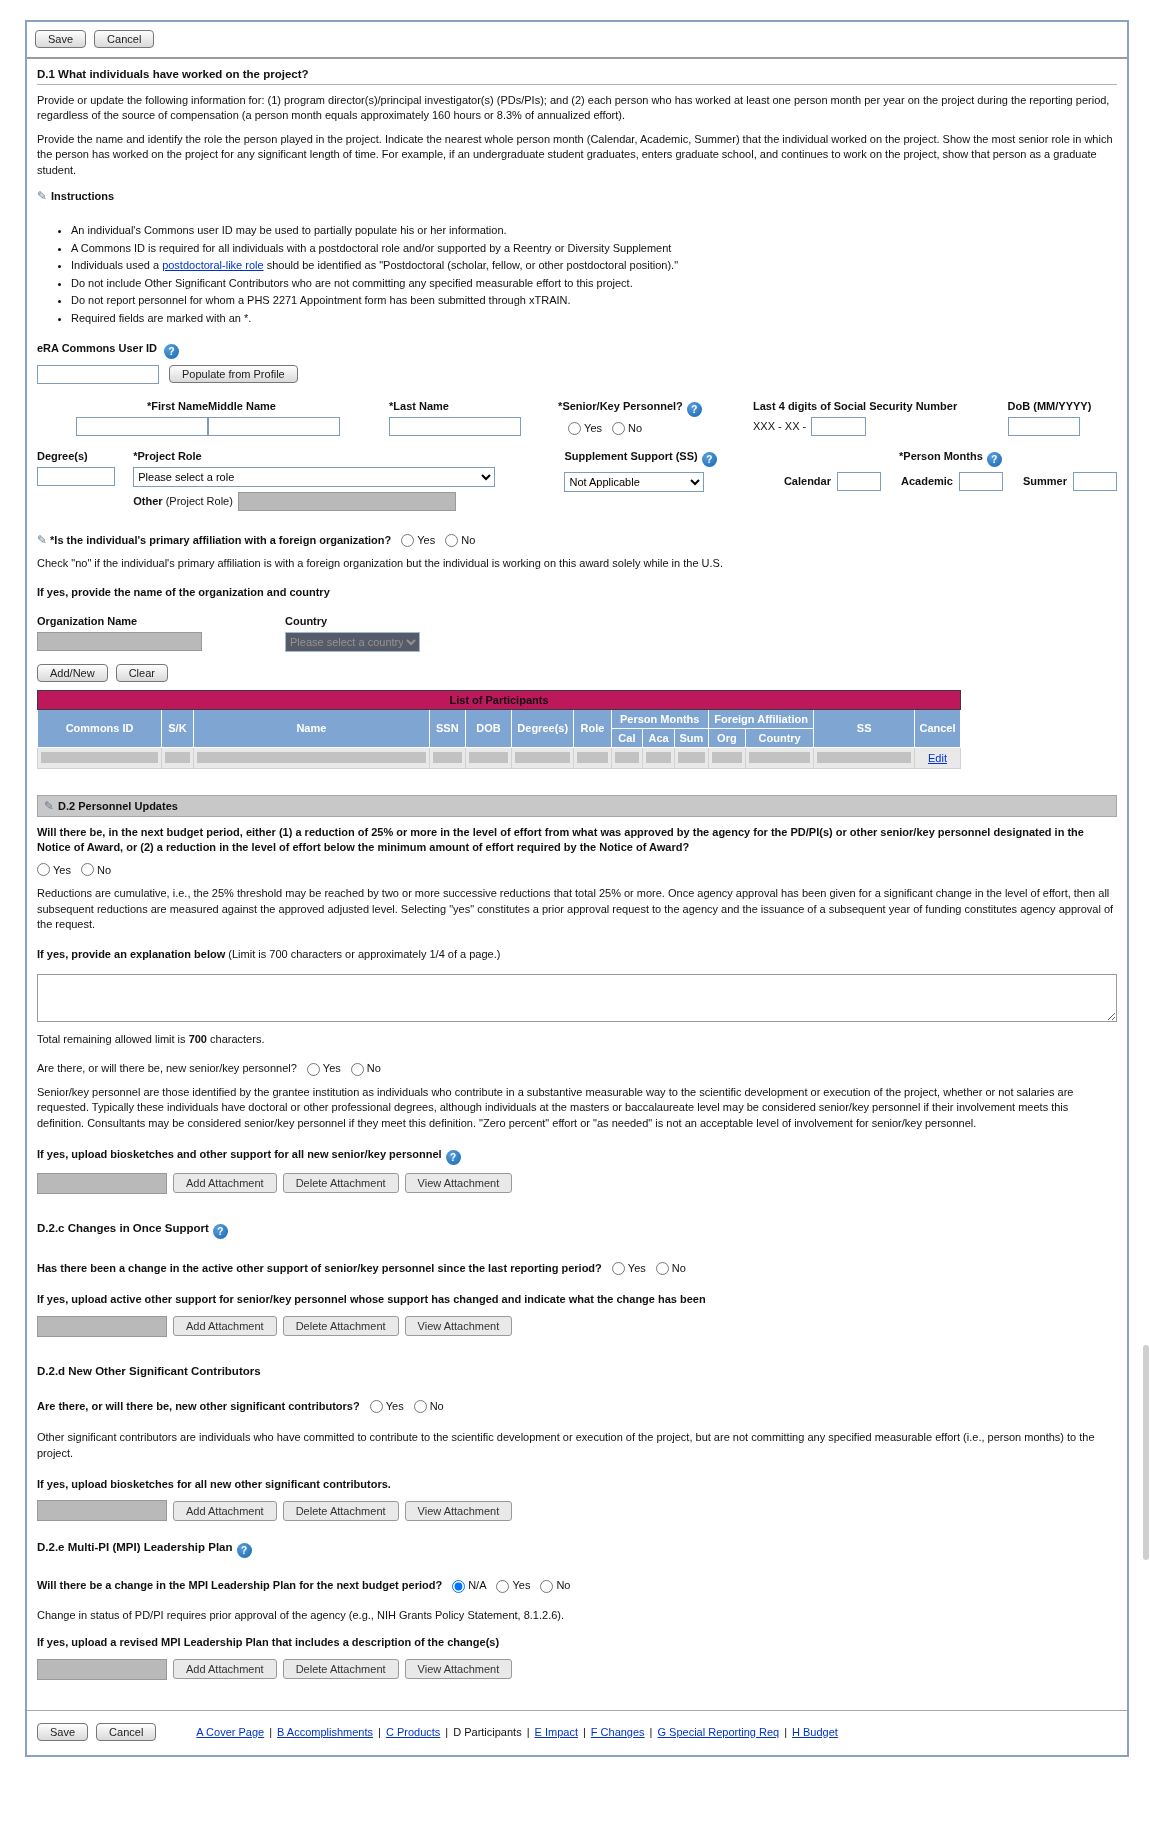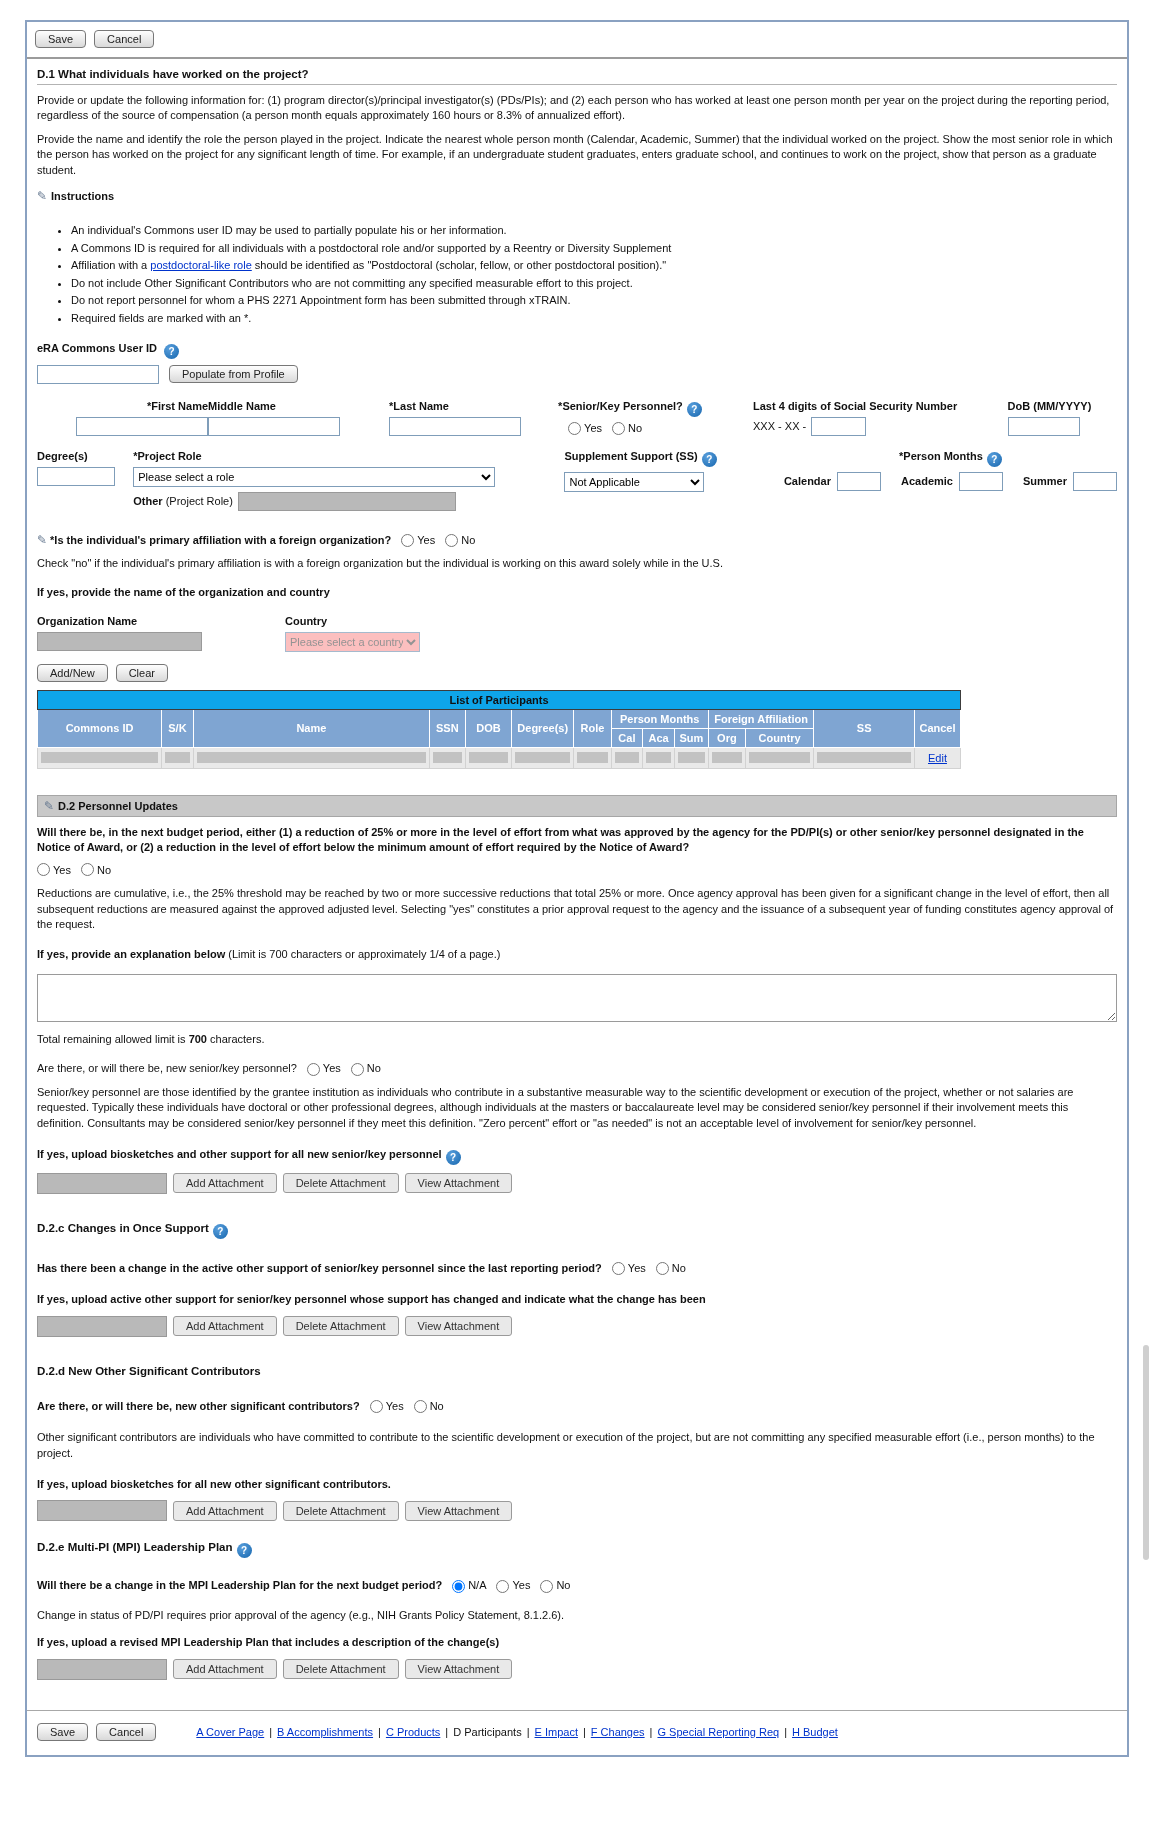--- a/index.html
+++ b/index.html
@@ -33,29 +33,29 @@
   .link { color:#0033cc; text-decoration:underline; cursor:pointer; }
   .help {
     display:inline-block; width:15px; height:15px; border-radius:50%;
     background:radial-gradient(circle at 35% 30%, #5aa0dd, #1565ad);
     color:#fff; font-weight:bold; font-size:10px; text-align:center; line-height:15px;
     vertical-align:-3px; margin-left:4px; cursor:pointer;
   }
   .ti { height:19px; border:1px solid #7f9db9; font-size:11px; padding:1px 3px; font-family:inherit; background:#fff; }
   .ti-dis { background:#b9b9b9; border:1px solid #9a9a9a; }
   select { font-family:inherit; font-size:11px; height:20px; border:1px solid #7f9db9; background:#fff; }
-  select:disabled { background:#fca5a5; color:#666; }
+  select:disabled { background:#0f172a; color:#666; }
   .form-row { display:flex; align-items:flex-start; }
   .col { display:flex; flex-direction:column; gap:5px; }
   .radio-line { display:flex; align-items:center; }
   input[type=radio] { width:13px; height:13px; margin:0 3px 0 10px; }
   .q-line { margin:14px 0 6px; line-height:1.4; }
   .ptable { border-collapse:collapse; margin-top:8px; width:924px; border:1px solid #3c3c3c; }
   .ptable th { background:#7fa5d2; color:#fff; font-size:11px; padding:3px 4px; text-align:center; font-weight:bold; border:1px solid #fff; }
-  .title-cell { text-align:center; font-weight:bold; padding:3px; background:#0ea5e9; border:1px solid #3c3c3c;margin-top:47px; }
+  .title-cell { text-align:center; font-weight:bold; padding:3px; background:#be185d; border:1px solid #3c3c3c;margin-top:47px; }
   .data-cell { background:#e9e9e9; padding:4px 3px; border:1px solid #d2d2d2; }
   .ph { height:11px; background:#c2c2c2; }
   .edit-cell { background:#e9e9e9; border:1px solid #d2d2d2; text-align:center; padding:4px 3px; }
   .d2bar { margin-top:26px; background:#c8c8c8; border:1px solid #a6a6a6; padding:4px 6px; font-weight:bold; display:flex; align-items:center; gap:4px; }
   .sub-title { font-weight:bold; margin:20px 0 10px; font-size:11.5px; }
   textarea { width:100%; height:48px; border:1px solid #9a9a9a; resize:both; font-family:inherit; font-size:11px; margin-top:4px; }
   .att-row { display:flex; gap:6px; margin:6px 0 8px; align-items:center; }
   .att-file { width:130px; height:21px; background:#b9b9b9; border:1px solid #999; }
   .footer { border-top:1px solid #a8a8a8; margin-top:30px; padding:12px 10px 14px; display:flex; align-items:center; gap:8px; }
   .nav { margin-left:32px; display:flex; gap:5px; align-items:center; }
@@ -79,21 +79,21 @@
     <p class="para">Provide or update the following information for: (1) program director(s)/principal investigator(s) (PDs/PIs); and (2) each person who has worked at least one person month per year on the project during the reporting period, regardless of the source of compensation (a person month equals approximately 160 hours or 8.3% of annualized effort).</p>
     <p class="para">Provide the name and identify the role the person played in the project. Indicate the nearest whole person month (Calendar, Academic, Summer) that the individual worked on the project. Show the most senior role in which the person has worked on the project for any significant length of time. For example, if an undergraduate student graduates, enters graduate school, and continues to work on the project, show that person as a graduate student.</p>
 
     <div class="inst-head">
       <span class="pencil-icon">✎</span>
       <span class="bold">Instructions</span>
     </div>
     <ul class="bullets">
       <li>An individual's Commons user ID may be used to partially populate his or her information.</li>
       <li>A Commons ID is required for all individuals with a postdoctoral role and/or supported by a Reentry or Diversity Supplement</li>
-      <li><span>Affiliation with a </span><a href="#" class="link">postdoctoral-like role</a><span> should be identified as "Postdoctoral (scholar, fellow, or other postdoctoral position)."</span></li>
+      <li><span>Individuals used a </span><a href="#" class="link">postdoctoral-like role</a><span> should be identified as "Postdoctoral (scholar, fellow, or other postdoctoral position)."</span></li>
       <li>Do not include Other Significant Contributors who are not committing any specified measurable effort to this project.</li>
       <li>Do not report personnel for whom a PHS 2271 Appointment form has been submitted through xTRAIN.</li>
       <li>Required fields are marked with an *.</li>
     </ul>
 
     
     <div style="margin:14px 0 6px;">
       <span class="bold">eRA Commons User ID</span>
       <span class="help">?</span>
     </div>

